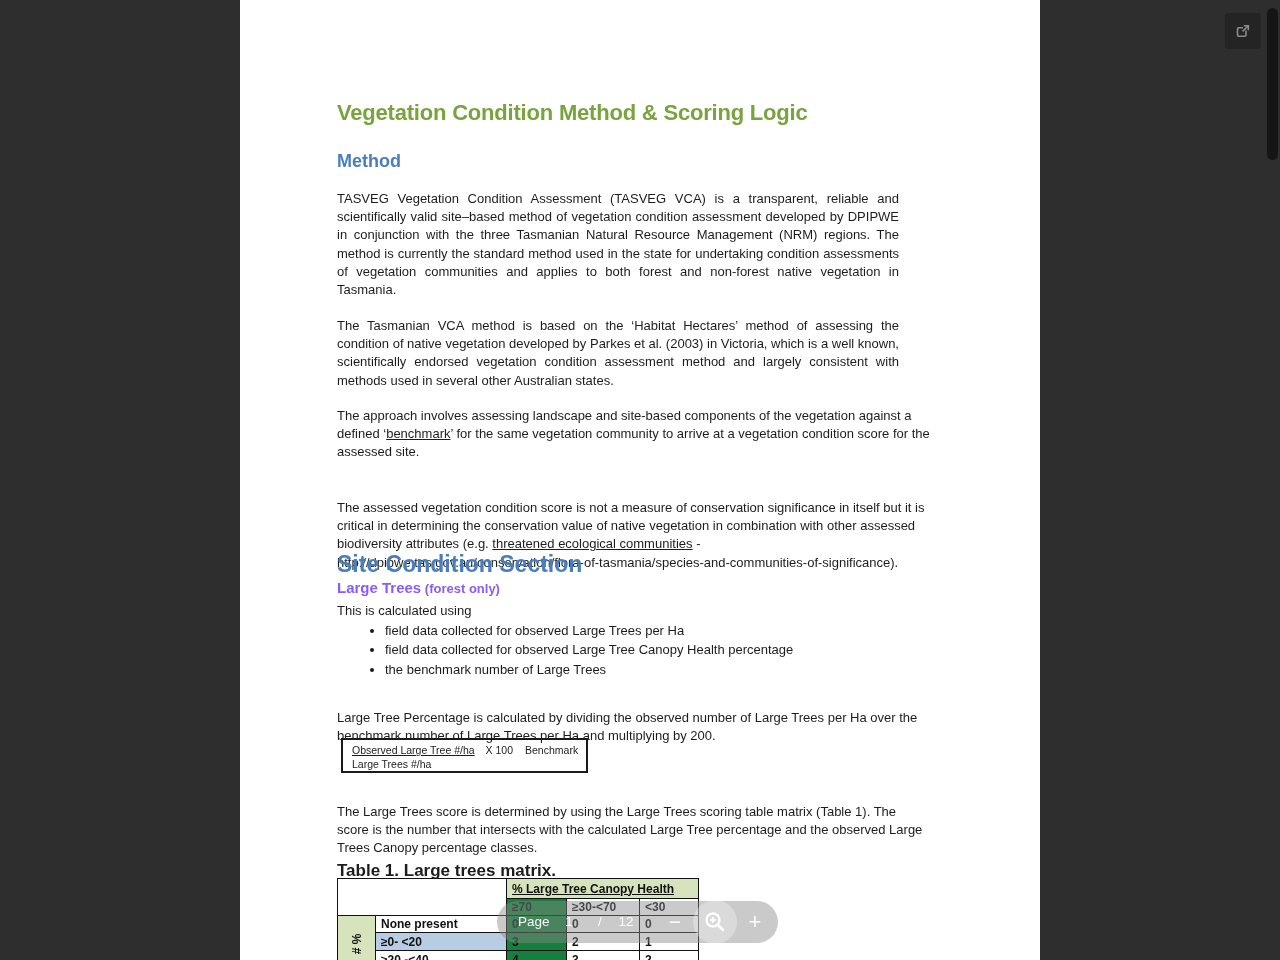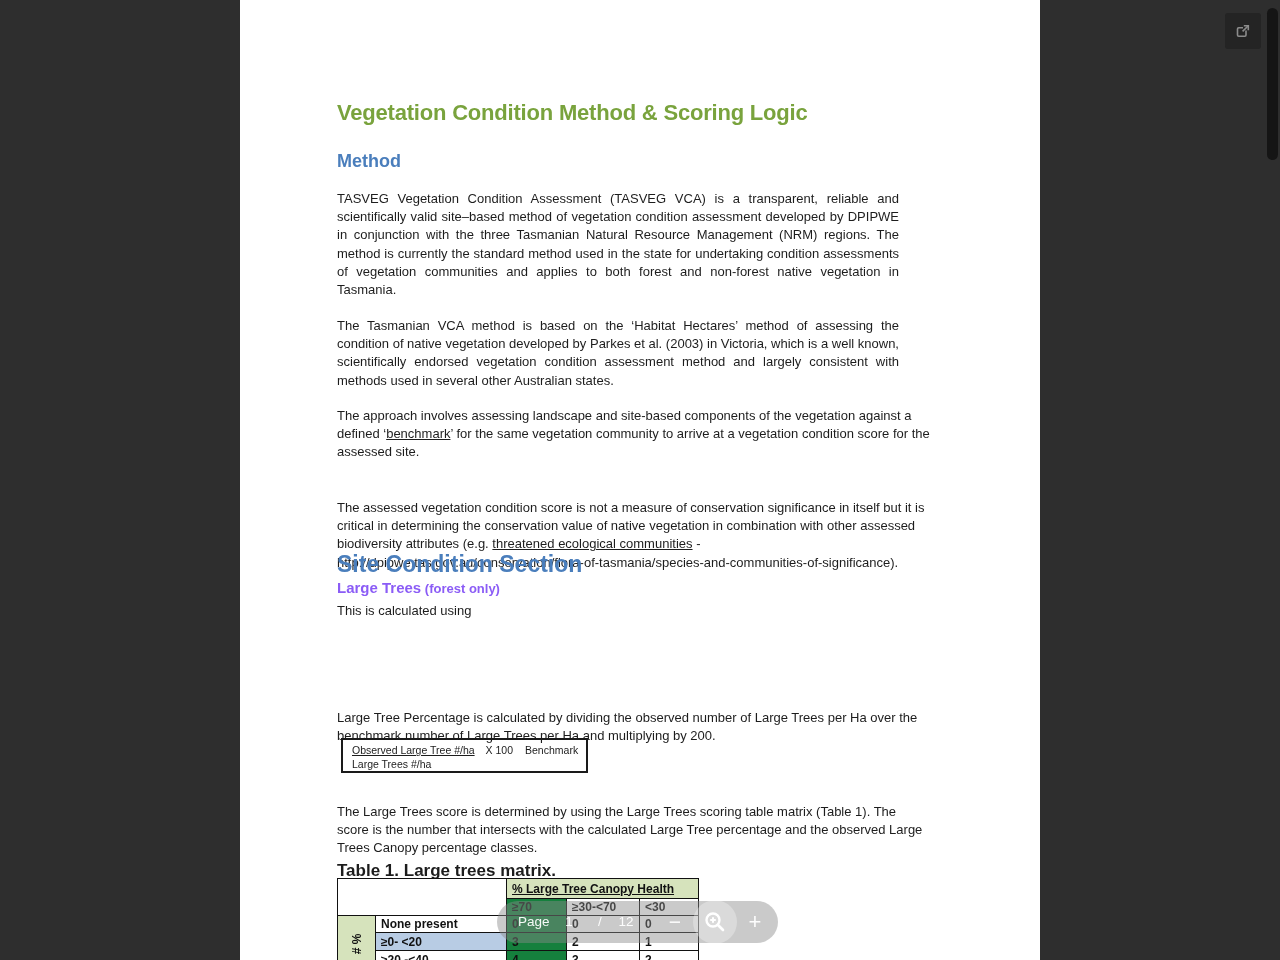--- a/index.html
+++ b/index.html
@@ -120,20 +120,25 @@
   <p class="abs body-text p3"><span>The approach involves assessing landscape and site-based components of the vegetation against a defined ‘</span><span class="doc-link">benchmark</span><span>’ for the same vegetation community to arrive at a vegetation condition score for the assessed site.</span></p>
 
   <p class="abs body-text p4"><span>The assessed vegetation condition score is not a measure of conservation significance in itself but it is critical in determining the conservation value of native vegetation in combination with other assessed biodiversity attributes (e.g. </span><span class="doc-link">threatened ecological communities</span><span> - http://dpipwe.tas.gov.au/conservation/flora-of-tasmania/species-and-communities-of-significance).</span></p>
 
   <div class="abs h-blue h-section">Site Condition Section</div>
 
   <div class="abs h-green"><span>Large Trees</span><span class="suffix"> (forest only)</span></div>
 
   <div class="abs body-text intro">This is calculated using</div>
 
+  <ul class="abs bullets">
+    <li>field data collected for observed Large Trees per Ha</li>
+    <li>field data collected for observed Large Tree Canopy Health percentage</li>
+    <li>the benchmark number of Large Trees</li>
+  </ul>
 
   <p class="abs body-text p5">Large Tree Percentage is calculated by dividing the observed number of Large Trees per Ha over the benchmark number of Large Trees per Ha and multiplying by 200.</p>
 
   <div class="abs formula-box">
     <span class="num">Observed Large Tree #/ha</span><span class="x100">X 100</span><span class="bm">Benchmark</span><br>
     <span>Large Trees #/ha</span>
   </div>
 
   <p class="abs body-text p6">The Large Trees score is determined by using the Large Trees scoring table matrix (Table 1). The score is the number that intersects with the calculated Large Tree percentage and the observed Large Trees Canopy percentage classes.</p>
 

